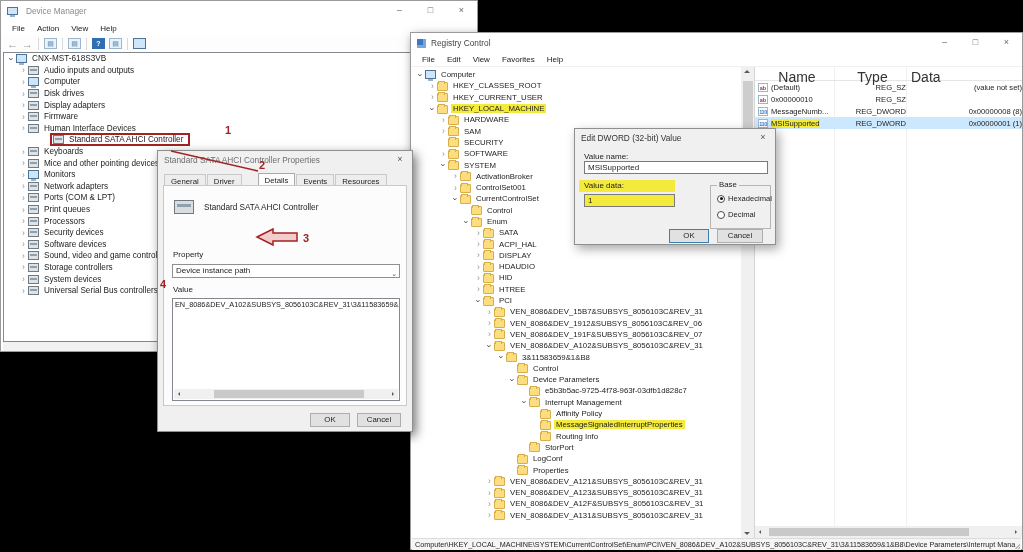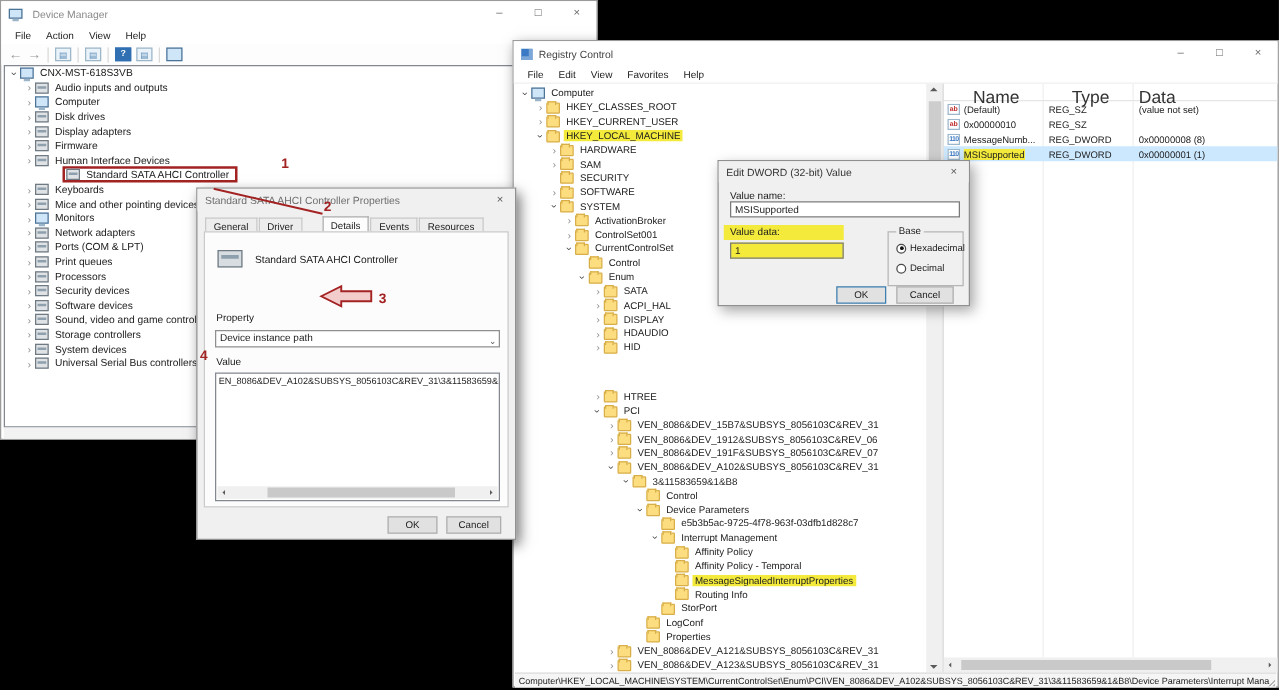--- a/index.html
+++ b/index.html
@@ -79,21 +79,21 @@
   .vscroll{position:absolute;left:329px;top:0;width:13px;height:471px;background:#f0f0f0;}
   .sarr{position:absolute;left:3px;width:0;height:0;border:3.5px solid transparent;}
   .sarr.up{top:3px;border-bottom-color:#5a5a5a;border-top-width:0;}
   .sarr.down{bottom:3px;border-top-color:#5a5a5a;border-bottom-width:0;}
   .vthumb{position:absolute;left:1.5px;top:14px;width:10px;height:120px;background:#cdcdcd;}
   .pane-div{position:absolute;left:342px;top:0;width:1px;height:471px;background:#d6d6d6;}
   #reg-list{position:absolute;left:343px;top:0;width:267px;height:471px;overflow:hidden;}
   .lhead{position:absolute;left:0;top:0;right:0;height:14px;border-bottom:1px solid #e5e5e5;display:flex;}
   .lhead span{font-size:14px;color:#333;padding:2px 0 0 5px;text-align:center;}
   .colline{position:absolute;top:0;bottom:12px;width:1px;background:#f0f0f0;}
-  .lrow{position:absolute;left:0;right:0;height:12px;display:flex;align-items:center;}
+  .lrow{position:absolute;left:0;right:0;height:12px;display:flex;align-items:center;text-align:right;}
   .lrow.sel{background:#cce8ff;}
   .c-name{width:79px;display:flex;align-items:center;padding-left:3px;overflow:hidden;}
   .c-type{width:72px;font-size:7.6px;color:#1c1c1c;padding-left:5px;}
   .c-data{flex:1;font-size:7.6px;color:#1c1c1c;padding-left:5px;white-space:nowrap;}
   .vic{display:inline-block;width:10px;height:9px;border:1px solid #9cb6cc;background:#fff;margin-right:3px;flex:0 0 10px;
        font-size:5.5px;line-height:8px;text-align:center;font-weight:bold;}
   .vic.str{color:#c03030;}
   .vic.str::before{content:"ab";}
   .vic.dw{color:#3a79c3;letter-spacing:-0.5px;}
   .vic.dw::before{content:"110";}
@@ -496,21 +496,21 @@
         </div>
 
         <div class="trow" style="padding-left: 62px;">
           <span class="exp closed"></span>
           <span class="wrap">
             <span class="ni fold"></span>
             <span class="tlabel">HID</span>
           </span>
         </div>
 
-        <div class="trow" style="padding-left: 62px; margin-top: 28px;">
+        <div class="trow" style="padding-left: 62px;">
           <span class="exp closed"></span>
           <span class="wrap">
             <span class="ni fold"></span>
             <span class="tlabel">HTREE</span>
           </span>
         </div>
 
         <div class="trow" style="padding-left: 62px;">
           <span class="exp open"></span>
           <span class="wrap">
@@ -592,27 +592,20 @@
         </div>
 
         <div class="trow" style="padding-left: 119px;">
           <span class="exp none"></span>
           <span class="wrap">
             <span class="ni fold"></span>
             <span class="tlabel">Affinity Policy</span>
           </span>
         </div>
 
-        <div class="trow" style="padding-left: 119px;">
-          <span class="exp none"></span>
-          <span class="wrap">
-            <span class="ni fold"></span>
-            <span class="tlabel">Affinity Policy - Temporal</span>
-          </span>
-        </div>
 
         <div class="trow" style="padding-left: 119px;">
           <span class="exp none"></span>
           <span class="wrap">
             <span class="ni fold"></span>
             <span class="tlabel hl">MessageSignaledInterruptProperties</span>
           </span>
         </div>
 
         <div class="trow" style="padding-left: 119px;">

